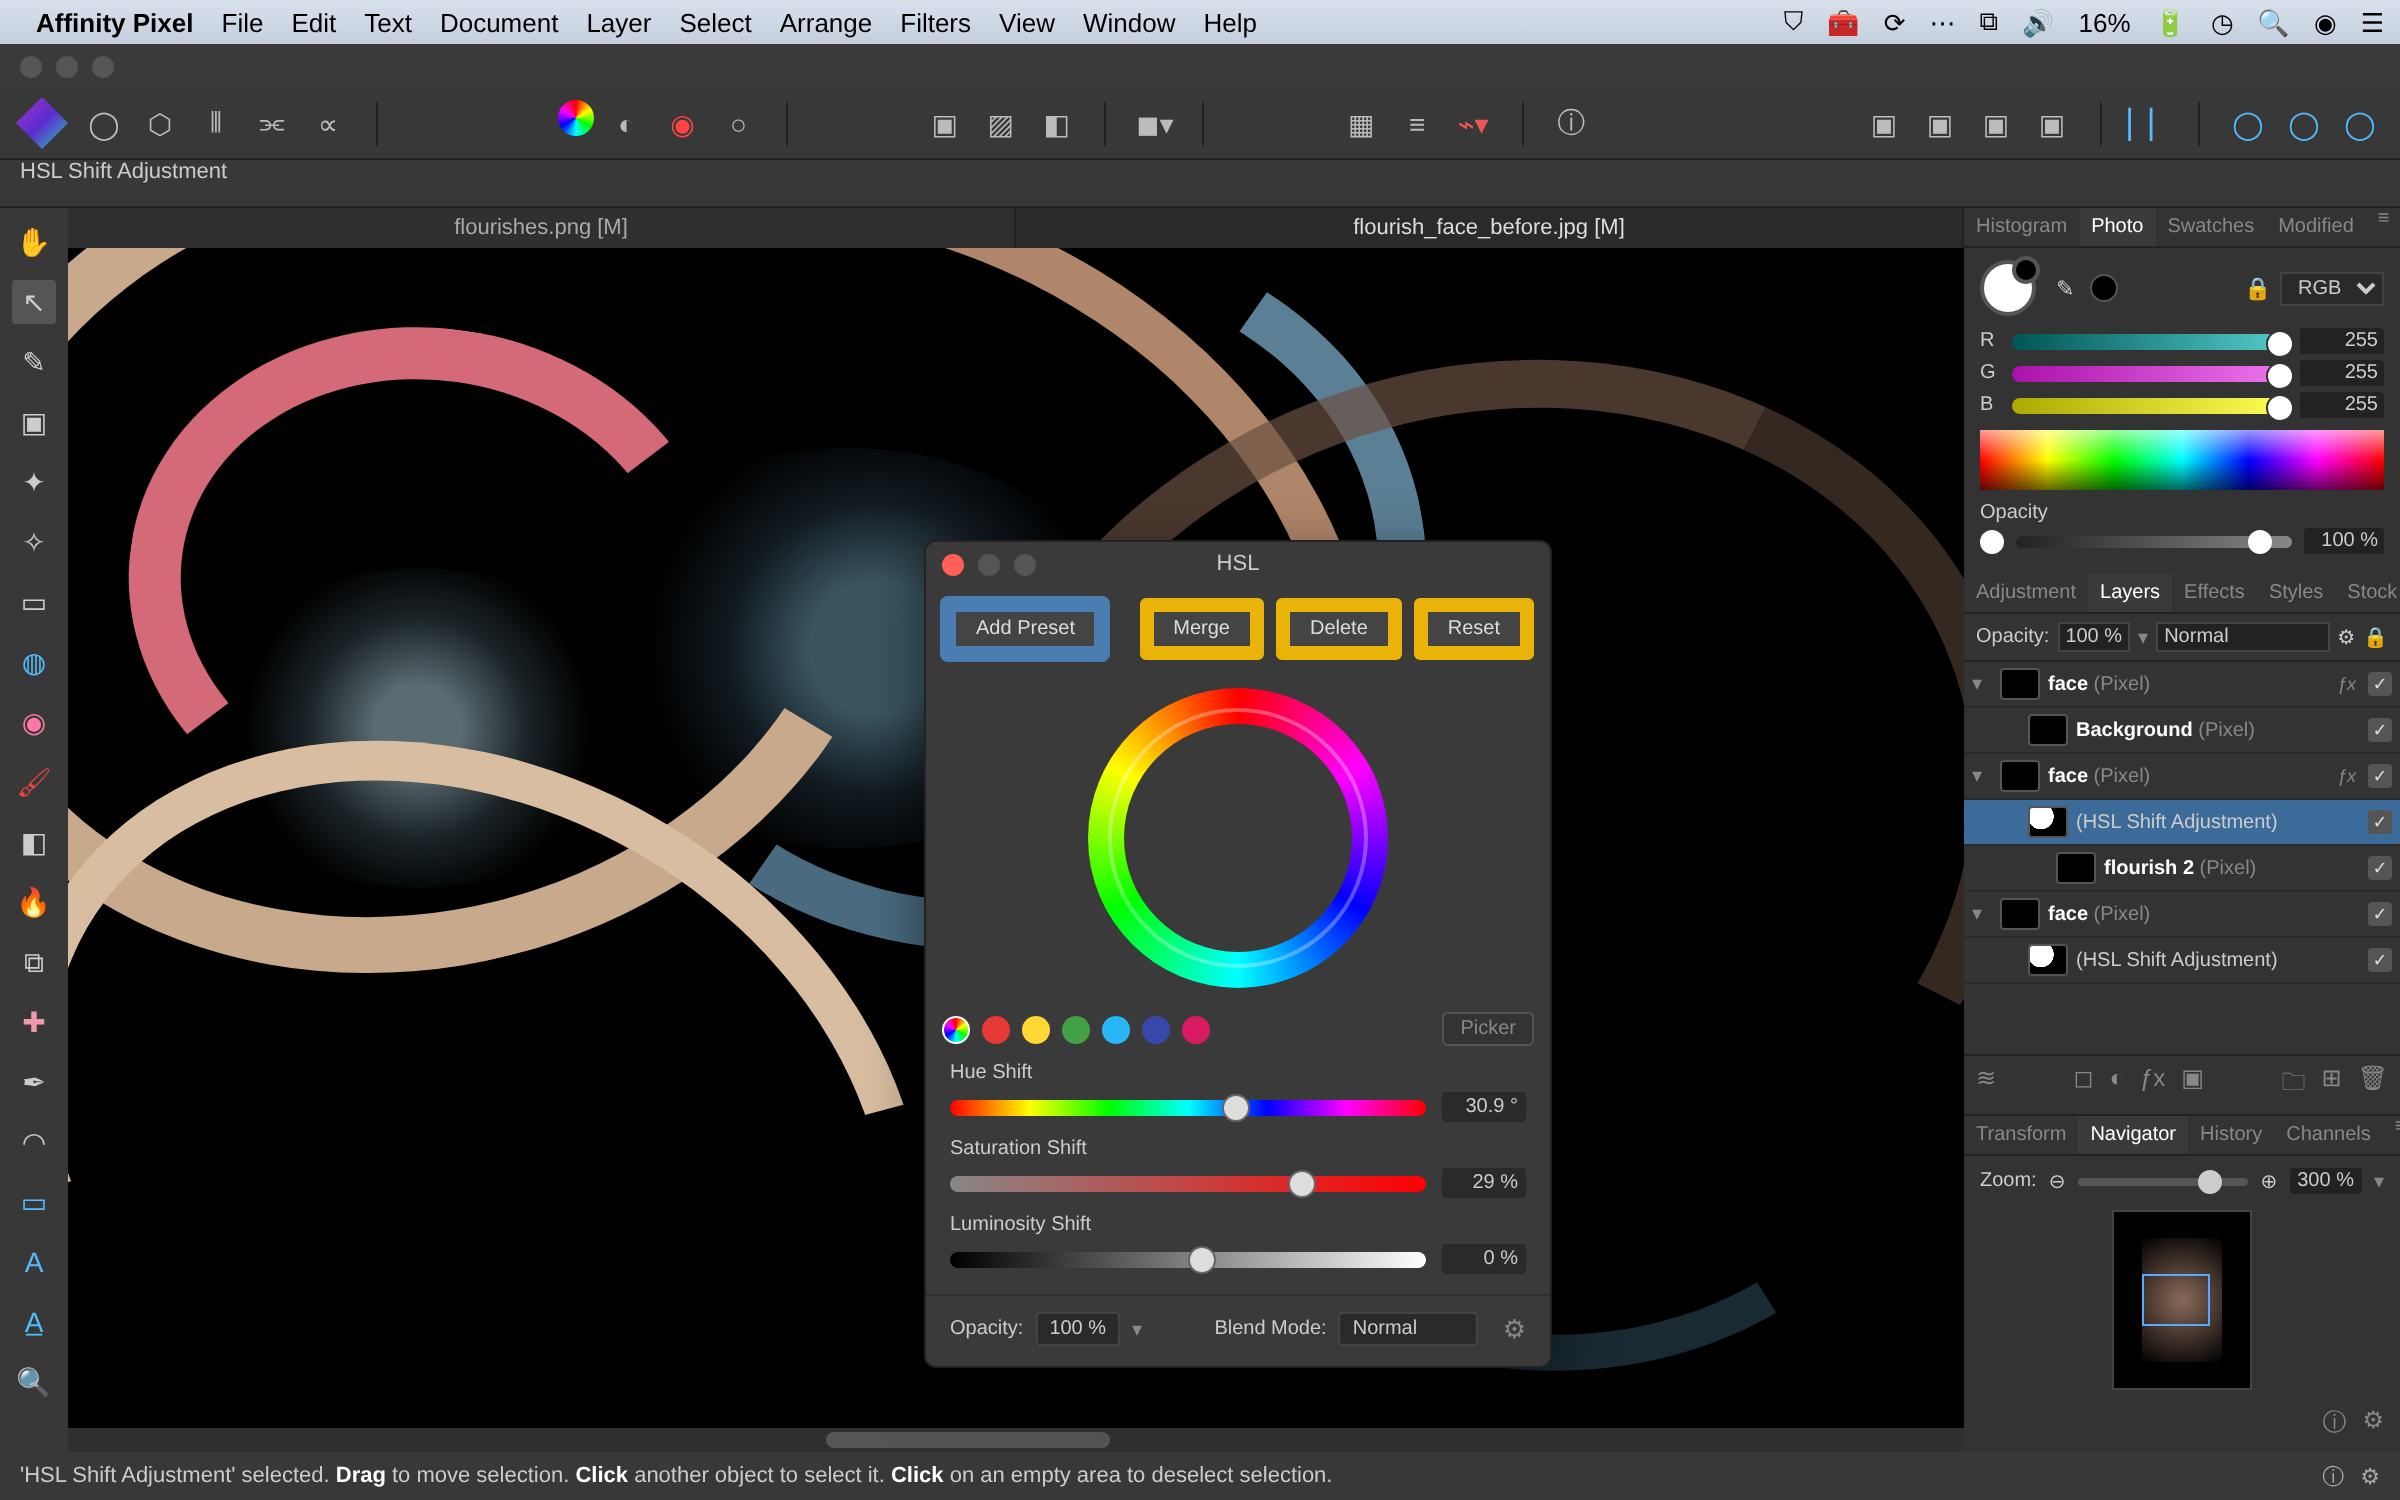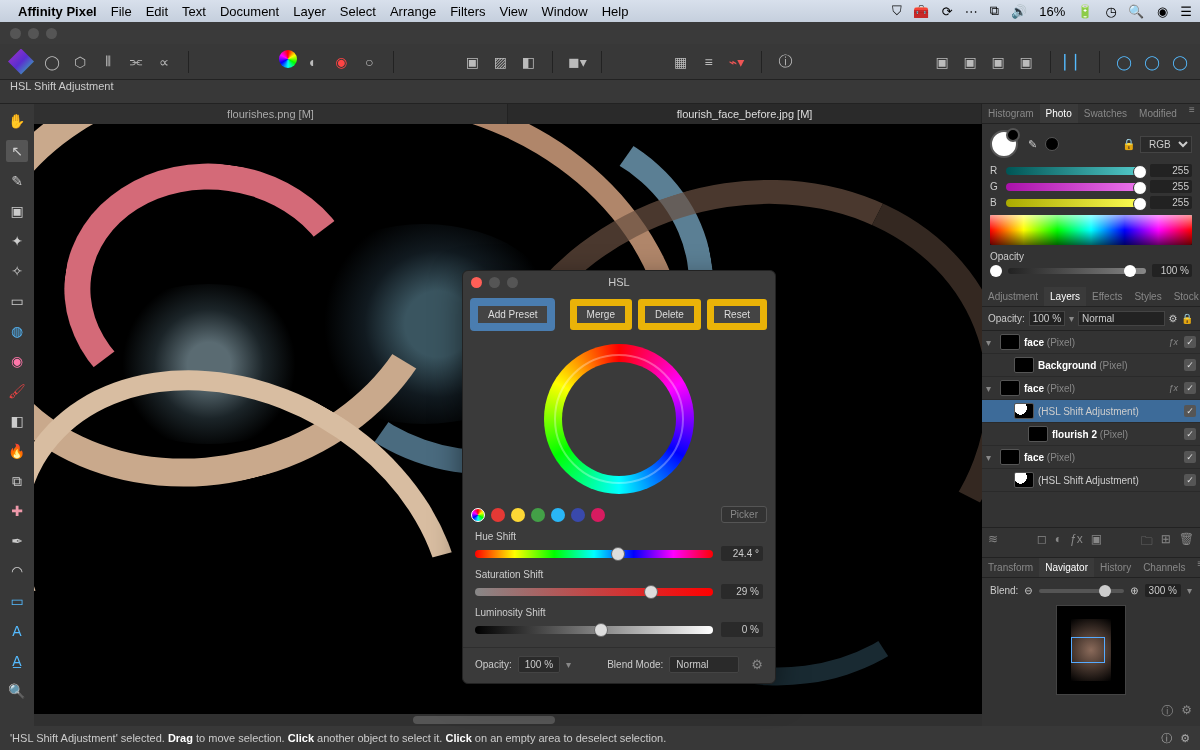--- a/index.html
+++ b/index.html
@@ -408,21 +408,21 @@
     <div class="nav-panel">
       <div class="panel-tabs">
         <div class="ptab">Transform</div>
         <div class="ptab active">Navigator</div>
         <div class="ptab">History</div>
         <div class="ptab">Channels</div>
         <div class="burger">≡</div>
       </div>
       <div class="nav-body">
         <div class="zoom-row">
-          <span>Blend:</span>
+          <span>Zoom:</span>
           <span>⊖</span>
           <div class="bar">
               <div class="knob"></div>
             </div>
           <span>⊕</span>
           <span style="background:#222;padding:1px 4px;border-radius:2px">300 %</span>
             <span style="color:#888">▾</span>
         </div>
         <div class="nav-thumb">
           <div style="position:absolute;inset:15% 20%;background:radial-gradient(circle,#8a6a5a,#000)"></div>
@@ -473,21 +473,21 @@
       <div class="sw" style="background: rgb(57, 73, 171);"></div>
       <div class="sw" style="background: rgb(216, 27, 96);"></div>
       <div class="picker-btn">Picker</div>
   </div>
   <div class="hsl-slider">
     <div class="sl-label">Hue Shift</div>
     <div class="sl-row">
       <div class="track" style="background:linear-gradient(to right,red,yellow,lime,cyan,blue,magenta,red)">
           <div class="knob" style="left:57%"></div>
         </div>
-      <div class="sl-val">24.4 °</div>
+      <div class="sl-val">30.9 °</div>
     </div>
   </div>
   <div class="hsl-slider">
     <div class="sl-label">Saturation Shift</div>
     <div class="sl-row">
       <div class="track" style="background:linear-gradient(to right,#888,#f00)">
           <div class="knob" style="left:71%"></div>
         </div>
       <div class="sl-val">29 %</div>
     </div>

